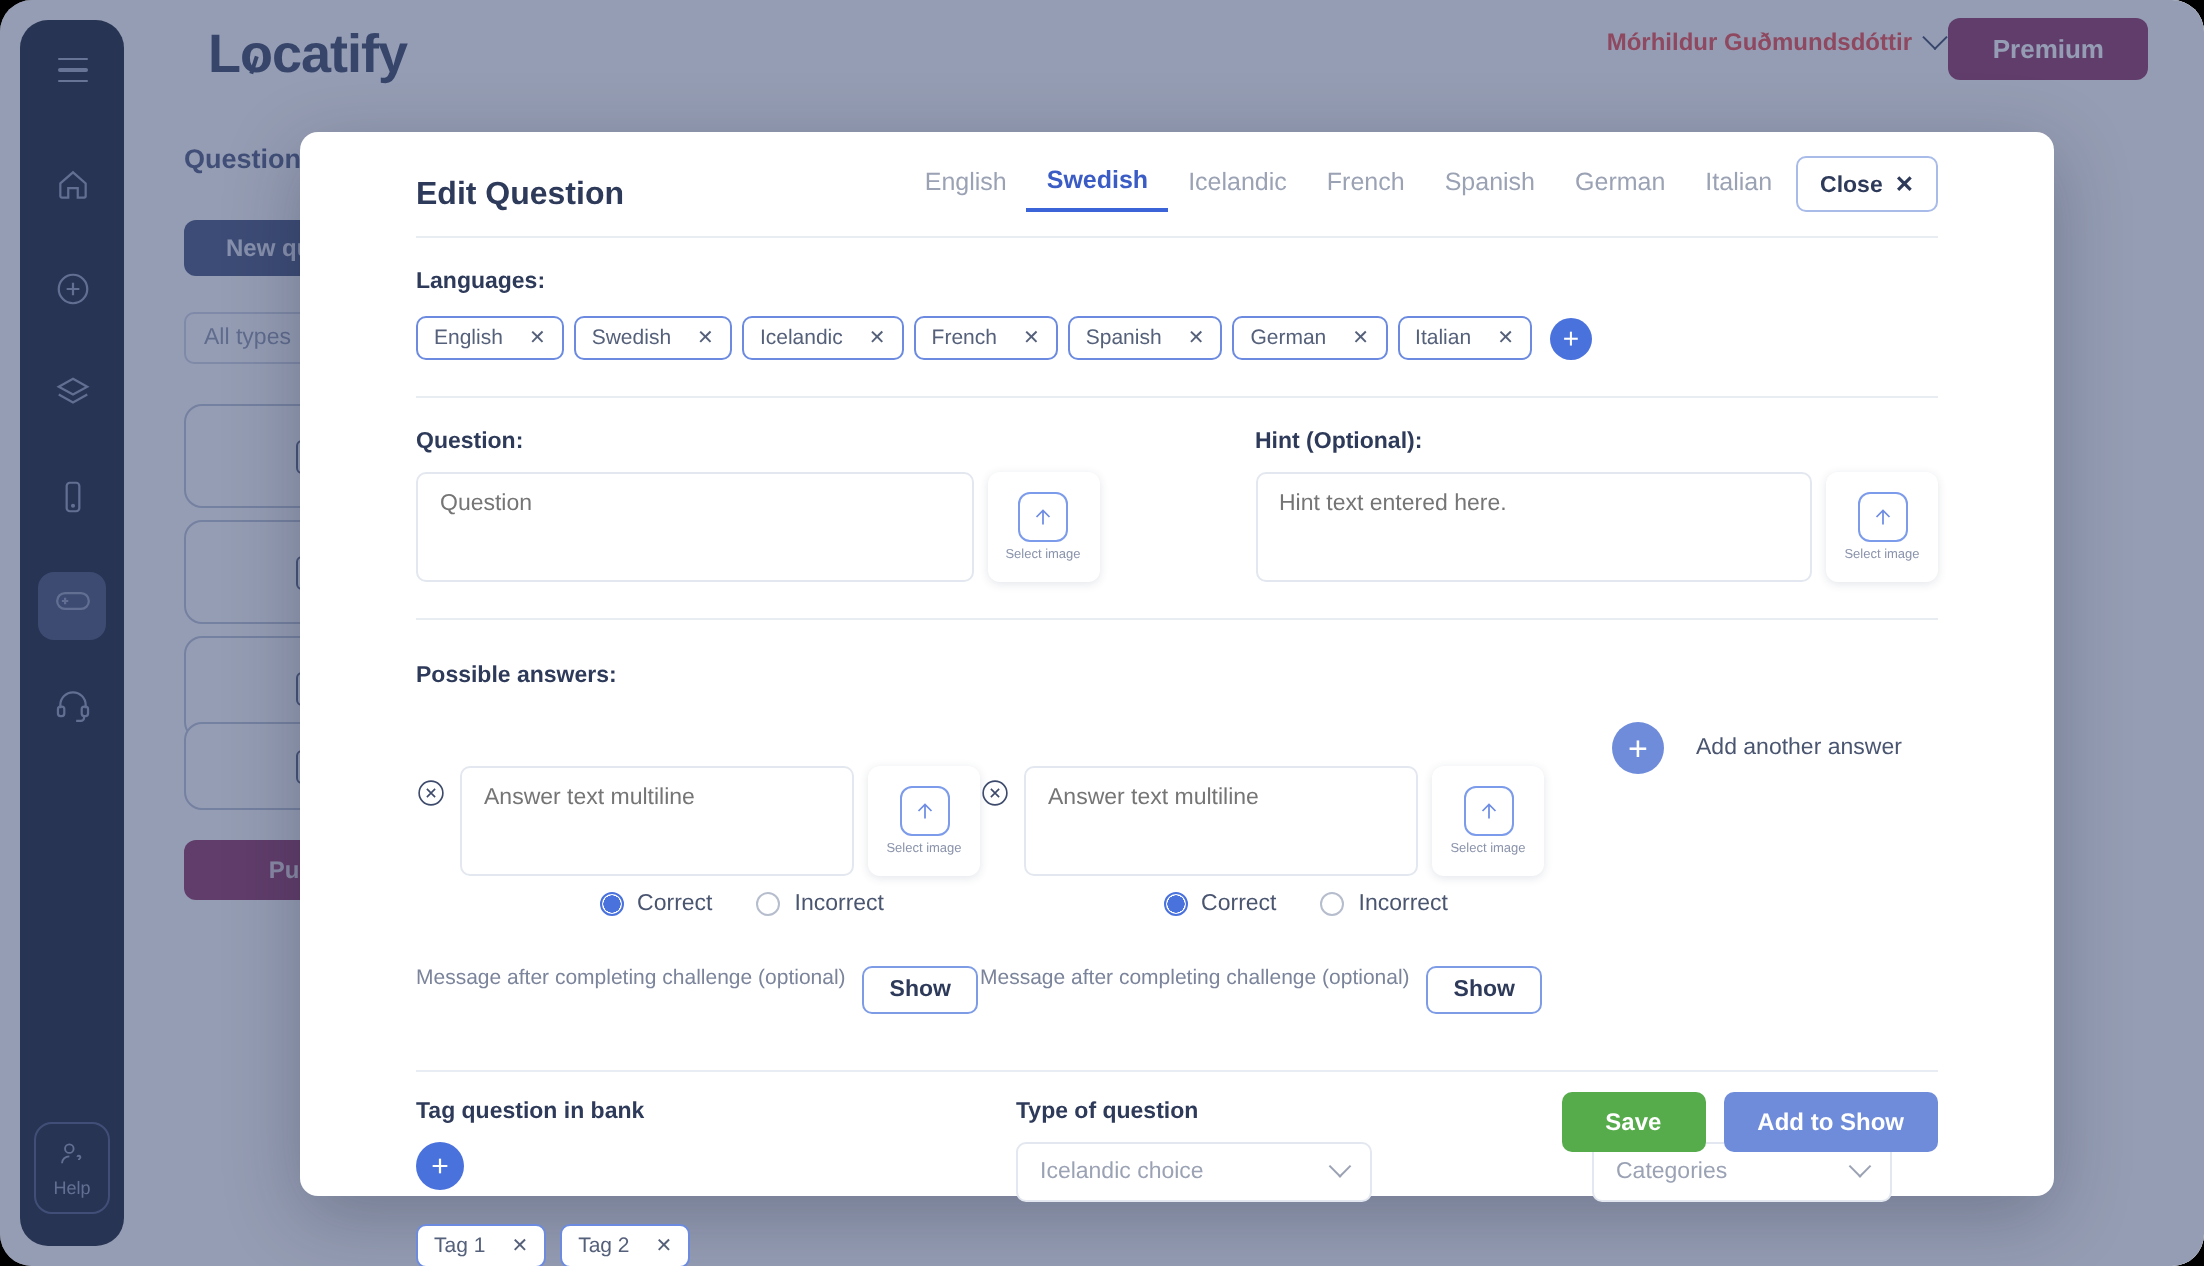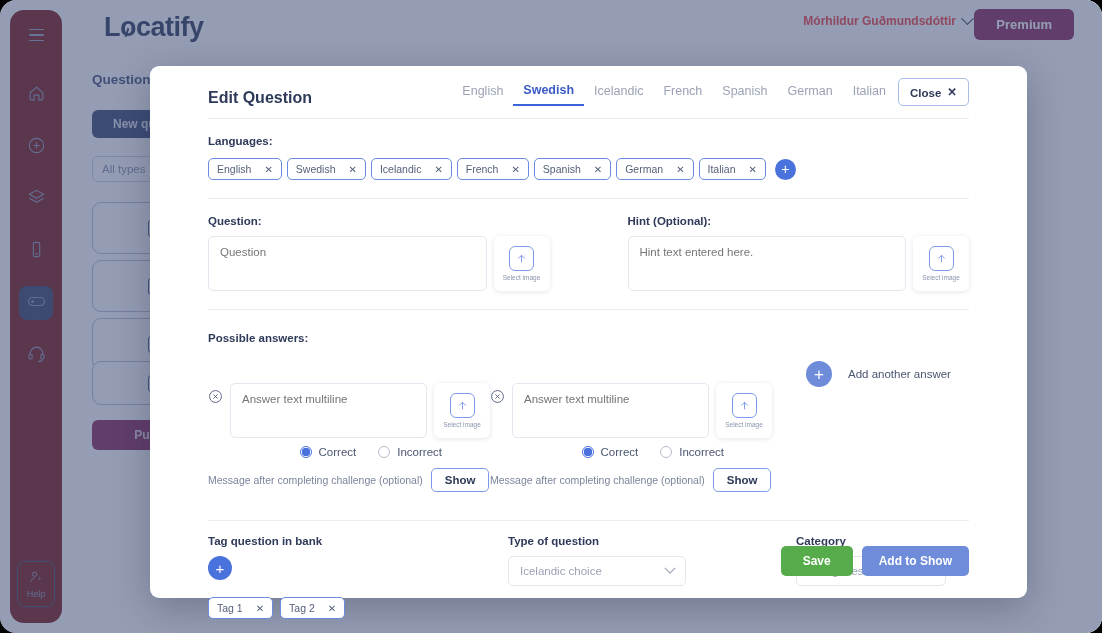--- a/index.html
+++ b/index.html
@@ -12,21 +12,21 @@
   .app {
     position: absolute; inset: 0;
     background: #ffffff;
     border-radius: 16px;
     overflow: hidden;
   }
   
   .bg-layer { position: absolute; inset: 0; }
   .sidebar {
     position: absolute; left: 10px; top: 10px; bottom: 10px; width: 52px;
-    background: #7f1d1d; border-radius: 14px;
+    background: #0f172a; border-radius: 14px;
     display: flex; flex-direction: column; align-items: center;
     padding-top: 12px;
   }
   .hamburger {
     width: 26px; height: 26px; margin-bottom: 30px;
     display: flex; flex-direction: column; justify-content: center; gap: 4px; align-items: center;
   }
   .hamburger i { display: block; width: 15px; height: 1.6px; background: #9aa4bd; border-radius: 1px; }
   .side-icon {
     width: 34px; height: 34px; margin-bottom: 18px;
@@ -157,21 +157,21 @@
   .answers-wrap { margin-top: 22px; }
   .ans-grid { display: flex; align-items: flex-start; gap: 0; margin-top: 11px; }
   .ans-block { width: 282px; }
   .ans-top { display: flex; align-items: flex-start; gap: 7px; margin-top: 28px; }
   .circle-x { width: 15px; height: 15px; margin-top: 6px; flex: none; }
   .circle-x svg { width: 15px; height: 15px; stroke: #3d4a6b; fill: none; stroke-width: 1.3; }
   .radio-row { display: flex; gap: 22px; justify-content: flex-end; margin-top: 8px; padding-right: 48px; }
   .radio { display: flex; align-items: center; gap: 7px; font-size: 11.5px; color: #4a5570; }
   .radio .dot { width: 12px; height: 12px; border-radius: 50%; border: 1.3px solid #b6bdcd; background: #fff; }
   .radio.sel .dot { border-color: #4a72dd; background: radial-gradient(circle, #4a72dd 0 60%, #fff 62% 100%); border: 1.3px solid #4a72dd; }
-  .msg-row { display: flex; align-items: center; gap: 8px; margin-top: 10px; }
+  .msg-row { display: flex; align-items: flex-start; gap: 8px; margin-top: 25px; }
   .msg-row .lbl { font-size: 10.5px; color: #7b849b; }
   .show-btn {
     border: 1px solid #7e9ce6; border-radius: 5px; background: #fff;
     color: #2e3a59; font-size: 11.5px; font-weight: 700; padding: 5px 13px;
     font-family: "Liberation Sans", sans-serif;
   }
   .add-answer { display: flex; align-items: center; gap: 16px; margin-left: 34px; margin-top: 6px; }
   .add-answer .big {
     width: 26px; height: 26px; border-radius: 50%; background: #6f8cdb; border: none;
     color: #fff; font-size: 17px; line-height: 1; display: flex; align-items: center; justify-content: center;

